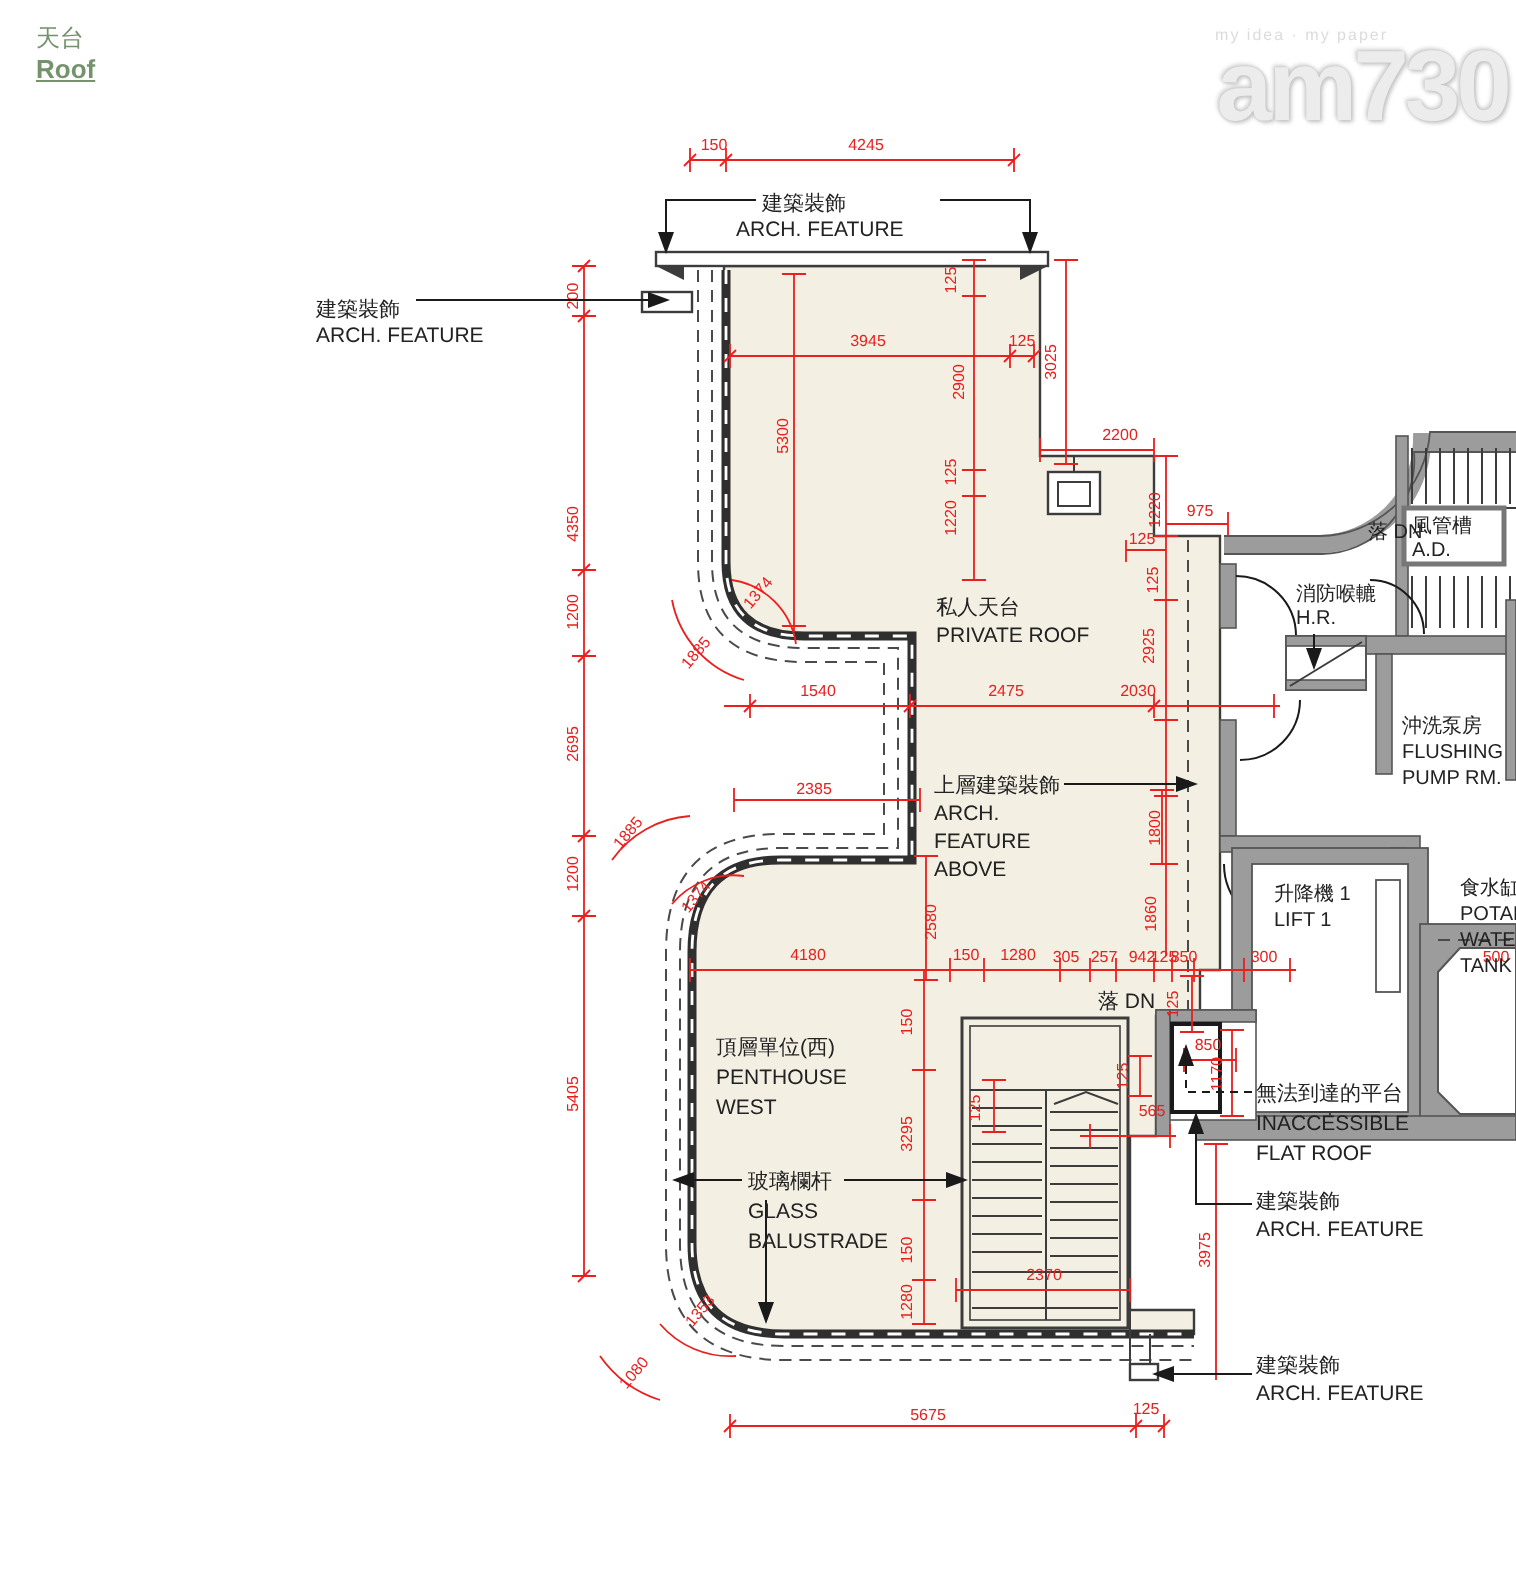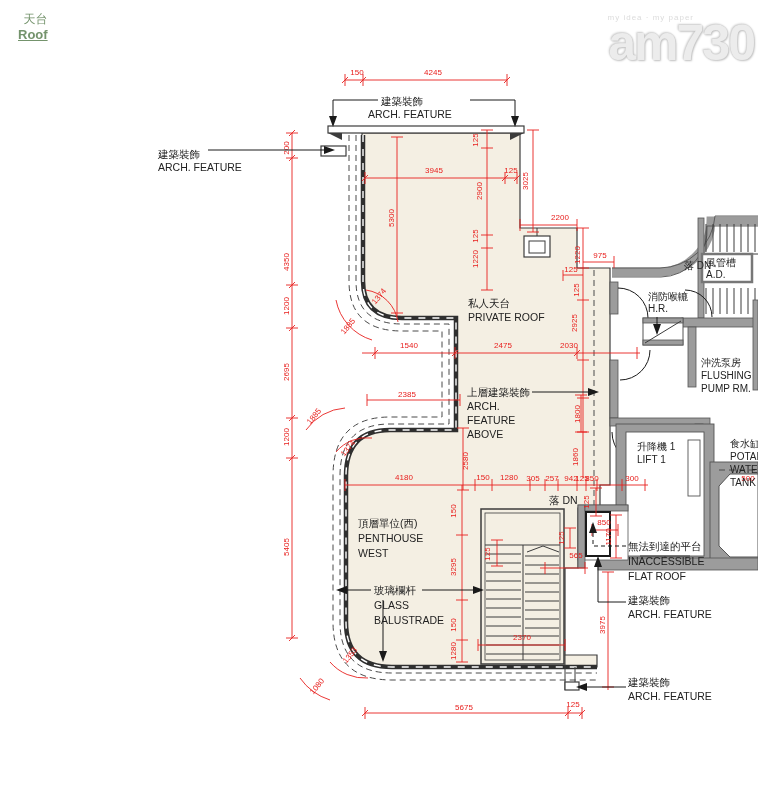--- a/index.html
+++ b/index.html
@@ -1,19 +1,19 @@
 <!DOCTYPE html>
 <html><head>
 <meta charset="utf-8">
 <style>
   html,body{margin:0;padding:0;background:#ffffff;}
   #stage{position:relative;width:758px;height:788px;background:#ffffff;overflow:hidden;
          font-family:"Liberation Sans","DejaVu Sans",sans-serif;}
   #plan-title{position:absolute;left:18px;top:12px;line-height:1.25;}
-  #plan-title .zh{font-size:12px;color:#74936c;text-align:right;}
+  #plan-title .zh{font-size:12px;color:#74936c;}
   #plan-title .en{font-size:13px;color:#74936c;font-weight:bold;text-decoration:underline;}
   #watermark{position:absolute;right:4px;top:14px;text-align:right;color:#d9d9d9;
              user-select:none;line-height:0.9;}
   #watermark .slogan{font-size:8px;letter-spacing:1px;color:#dcdcdc;margin-right:60px;}
   #watermark .brand{font-size:50px;font-weight:bold;letter-spacing:-2px;color:#ececec;
                     text-shadow:0 0 1px #c8c8c8,1px 1px 2px #bfbfbf,-1px -1px 2px #cfcfcf;}
   svg{position:absolute;left:0;top:0;}
   svg text{font-family:"Liberation Sans","DejaVu Sans",sans-serif;}
   .dim{font-size:8px;fill:#e8201e;text-anchor:middle;}
   .lbl{font-size:10px;fill:#222222;}

